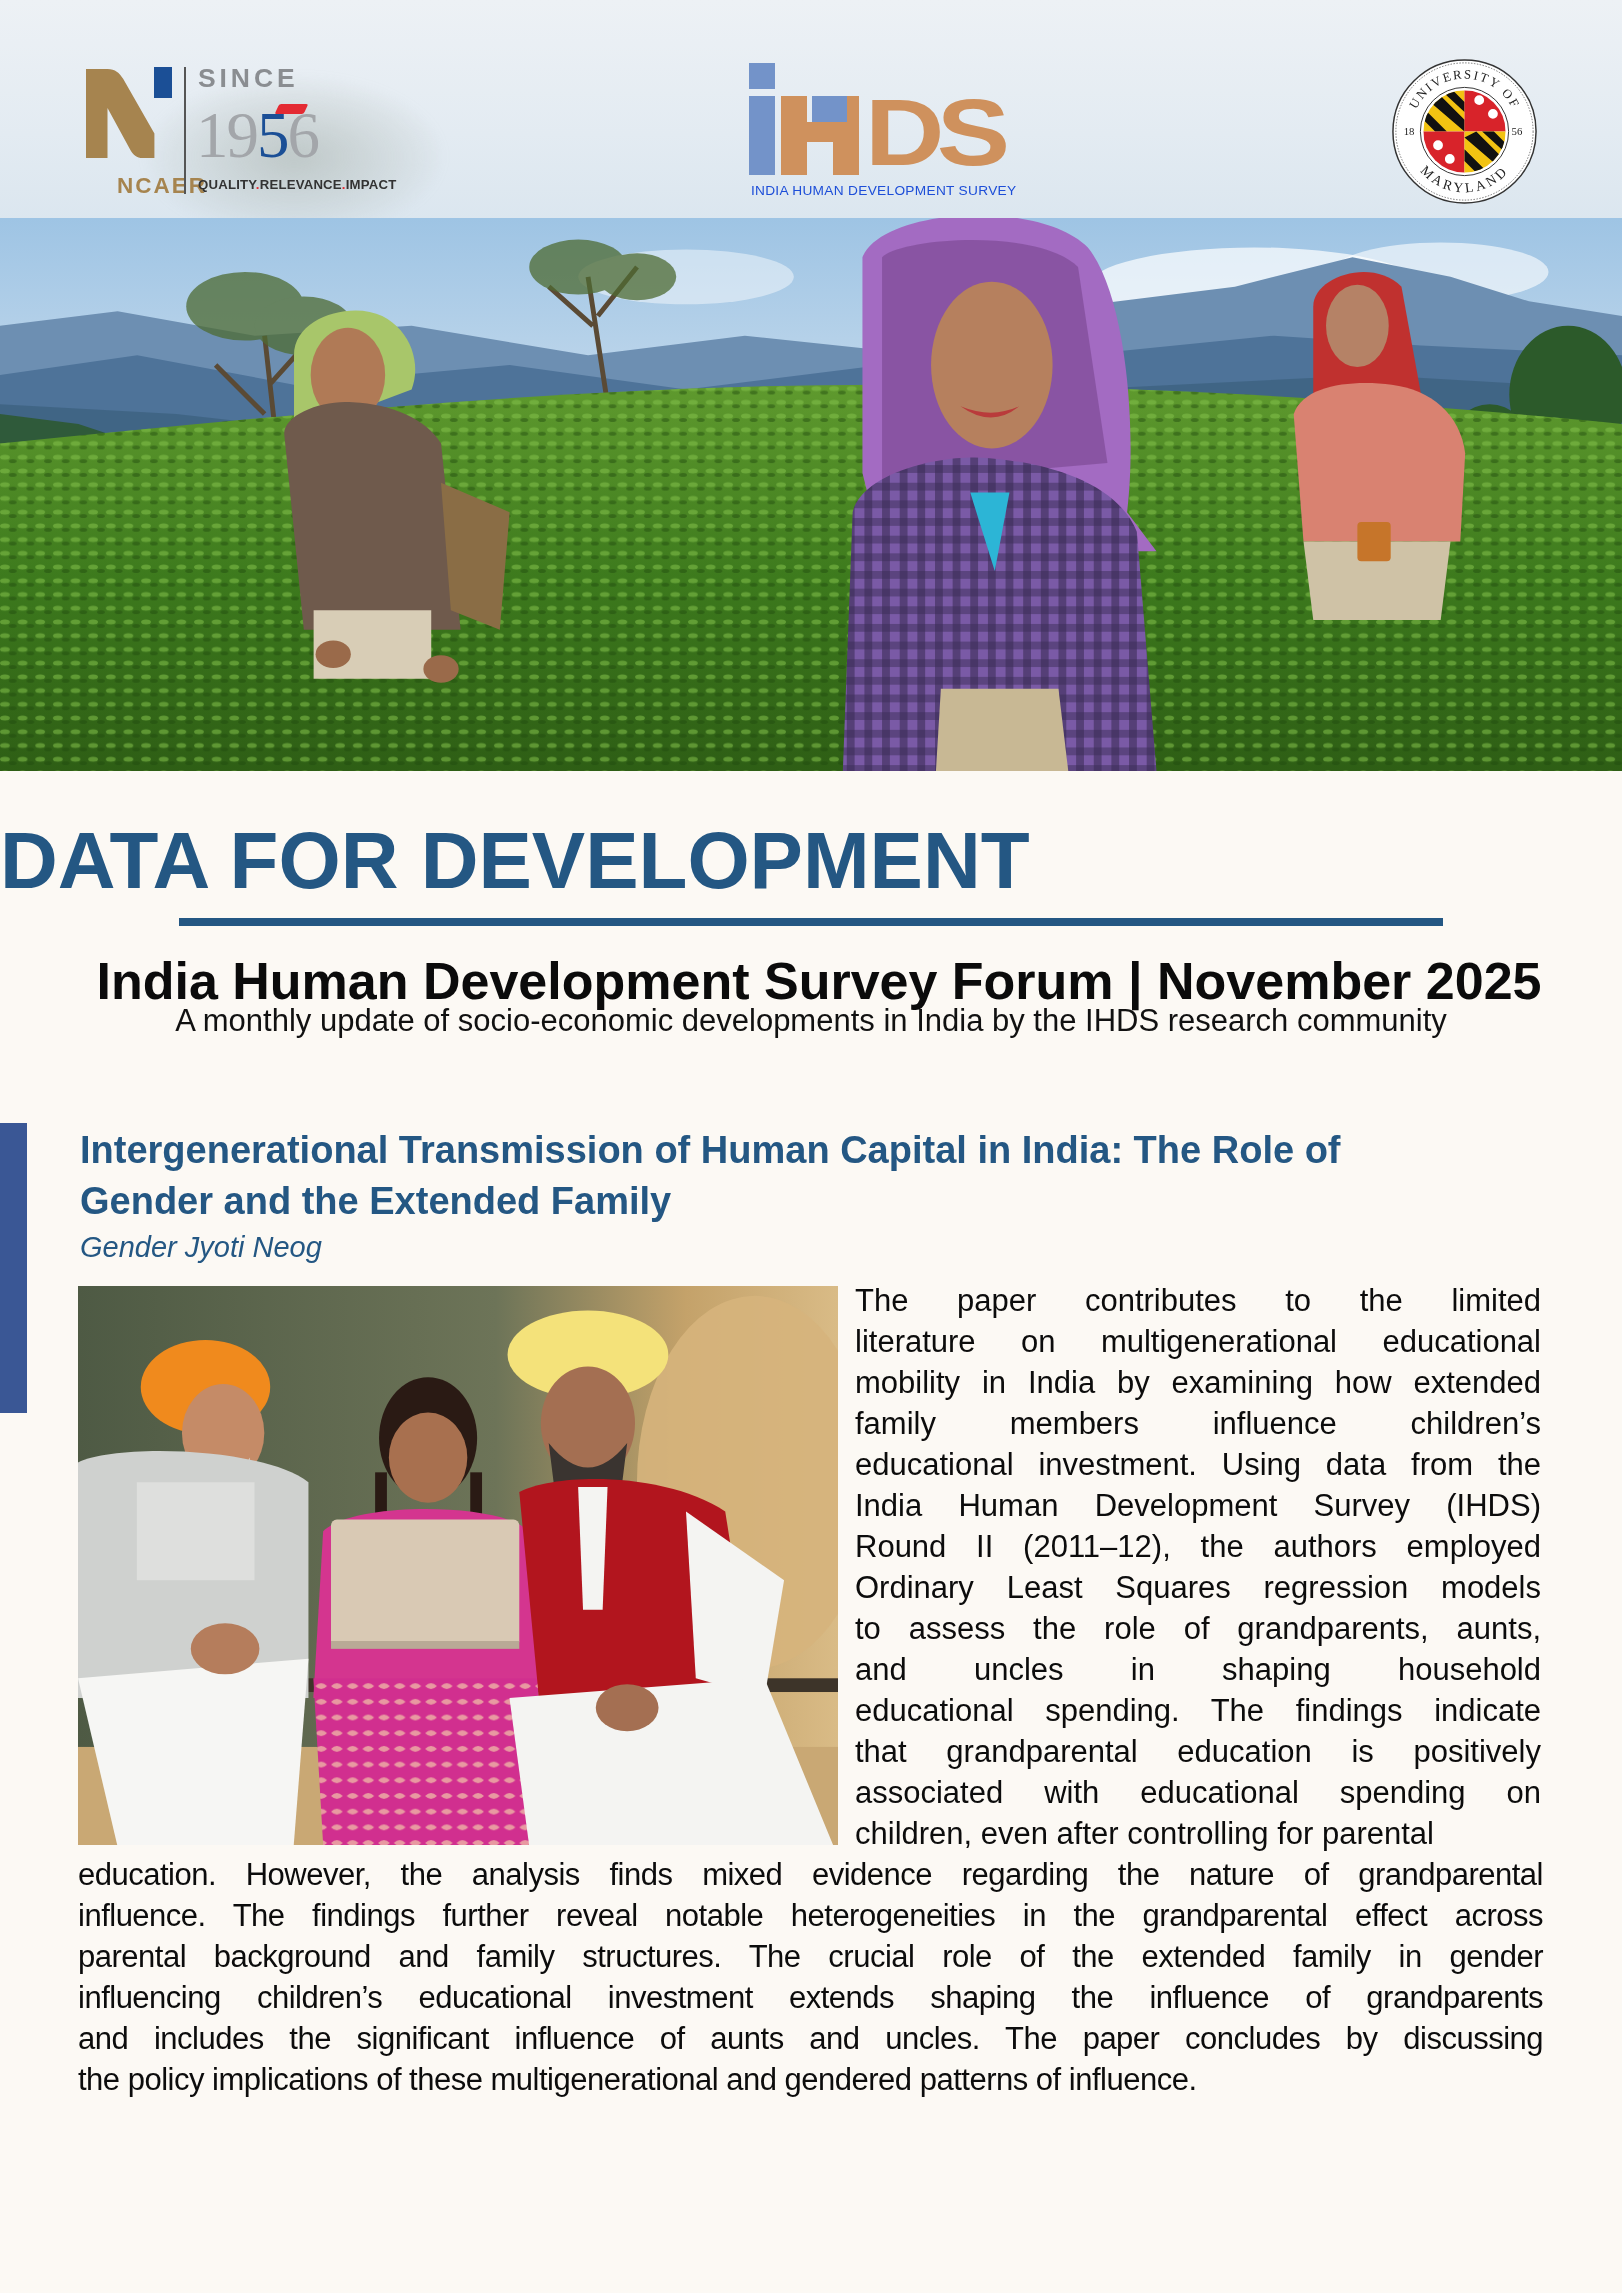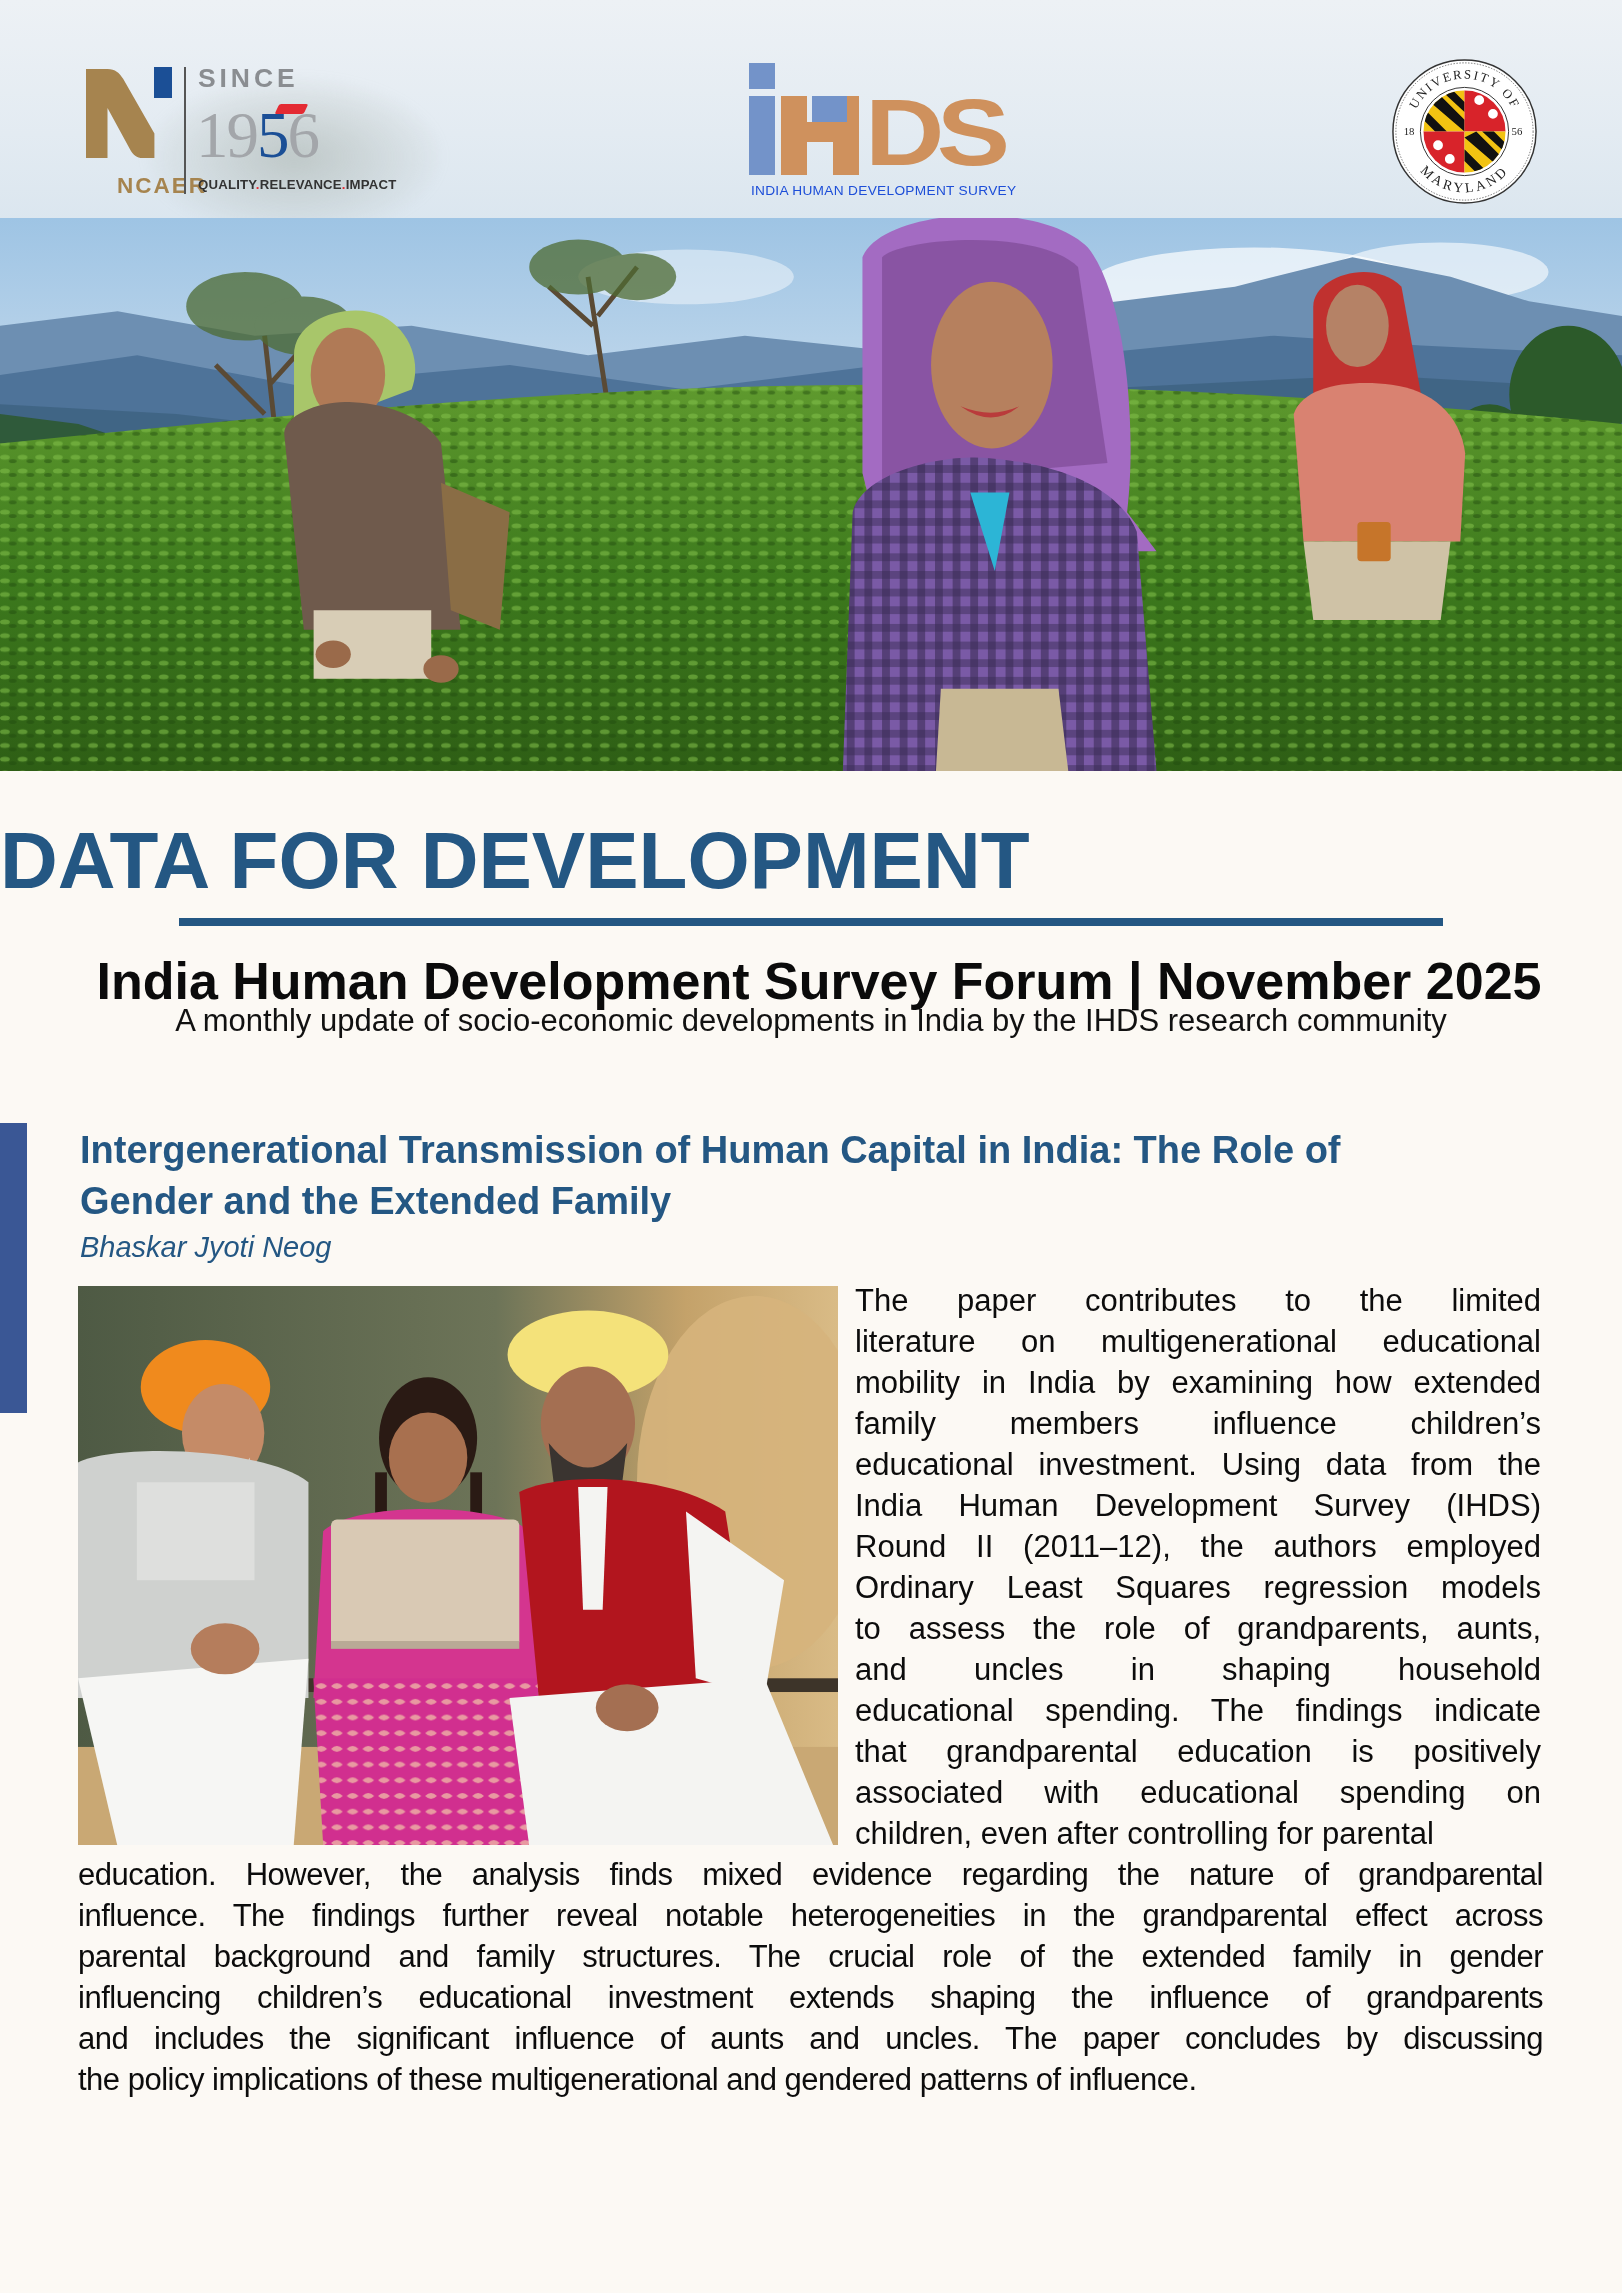--- a/index.html
+++ b/index.html
@@ -252,21 +252,21 @@
 <div class="abs masthead-rule"></div>
 <div class="abs forum-line">India Human Development Survey Forum | November 2025</div>
 <div class="abs forum-sub">A monthly update of socio-economic developments in India by the IHDS research community</div>
 
 <div class="abs side-bar"></div>
 
 <div class="abs article-title">
   <div>Intergenerational Transmission of Human Capital in India: The Role of</div>
   <div>Gender and the Extended Family</div>
 </div>
-<div class="abs article-author">Bhaskar Jyoti Neog</div>
+<div class="abs article-author">Gender Jyoti Neog</div>
 
 <div class="abs article-image">
   <svg viewBox="0 0 775 570" width="760" height="559" preserveAspectRatio="none">
     <defs>
       <linearGradient id="bg2" x1="0" y1="0" x2="1" y2="0">
         <stop offset="0" stop-color="#4e5a44"></stop>
         <stop offset="0.55" stop-color="#6d7458"></stop>
         <stop offset="0.8" stop-color="#c4a26a"></stop>
         <stop offset="1" stop-color="#d9bb86"></stop>
       </linearGradient>

